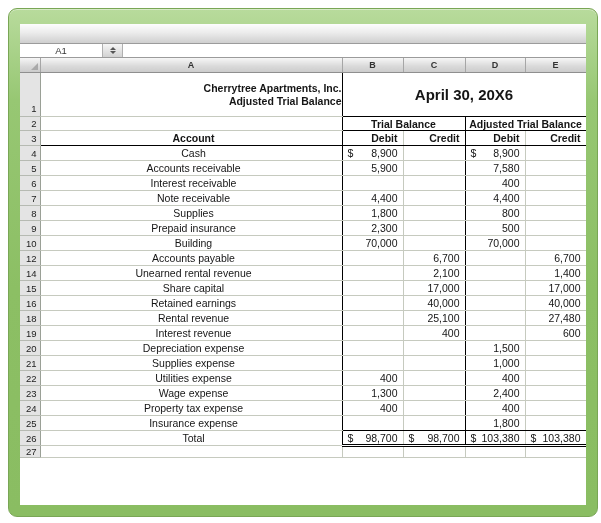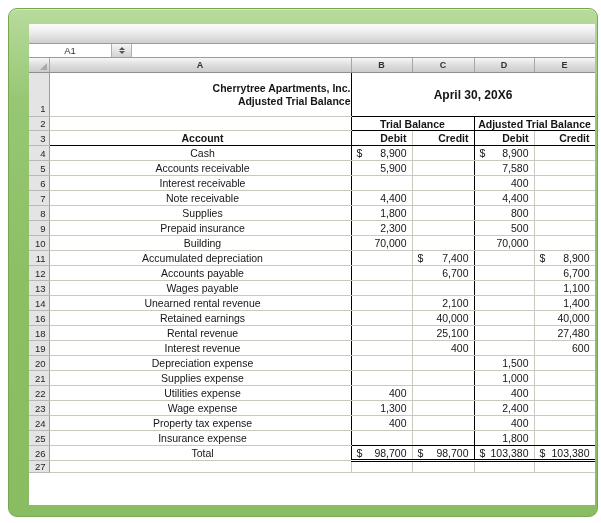--- a/index.html
+++ b/index.html
@@ -1,21 +1,21 @@
 <!DOCTYPE html>
 <html><head>
 <meta charset="utf-8">
 <style>
   html,body{margin:0;padding:0;}
   body{width:601px;height:523px;background:#ffffff;font-family:"Liberation Sans",sans-serif;position:relative;overflow:hidden;}
   .frame{position:absolute;left:8px;top:8px;width:590px;height:509px;box-sizing:border-box;
          border:1px solid #79a655;border-radius:9px;
          background:linear-gradient(180deg,#b8db9c 0%,#97c773 18%,#8cbf64 55%,#8abd62 100%);
          box-shadow:inset 0 1px 0 rgba(255,255,255,.45);
-         padding:15px 11px 11px 20px;}
+         padding:15px 11px 11px 11px;}
   .app{width:566px;height:481px;background:#ffffff;display:flex;flex-direction:column;overflow:hidden;}
   .toolbar-strip{height:19px;flex:0 0 19px;background:linear-gradient(180deg,#fdfdfd 0%,#ececec 45%,#cfcfcf 100%);border-bottom:1px solid #9b9b9b;}
   .formula-bar{height:13px;flex:0 0 13px;background:#fff;border-bottom:1px solid #9b9b9b;display:flex;align-items:stretch;}
   .name-box{width:82px;border-right:1px solid #b0b0b0;font-size:9.5px;color:#333;display:flex;align-items:center;justify-content:center;}
   .stepper{width:19px;border-right:1px solid #b0b0b0;background:linear-gradient(180deg,#f6f6f6,#d2d2d2);display:flex;flex-direction:column;align-items:center;justify-content:center;gap:1px;}
   .tri-up{width:0;height:0;border-left:3px solid transparent;border-right:3px solid transparent;border-bottom:3px solid #555;}
   .tri-down{width:0;height:0;border-left:3px solid transparent;border-right:3px solid transparent;border-top:3px solid #555;}
   .formula-field{flex:1;background:#fff;}
   table{border-collapse:collapse;table-layout:fixed;width:566px;font-size:10.5px;color:#151515;}
   td,th{padding:0;overflow:hidden;white-space:nowrap;vertical-align:middle;border-bottom:1px solid #c6cabf;}
@@ -26,21 +26,21 @@
   .acct{text-align:center;padding-left:5px;}
   .val{text-align:right;padding-right:5px;position:relative;}
   .dollar{position:absolute;left:5px;top:0;height:100%;display:flex;align-items:center;}
   .colB{border-left:1px solid #000;}
   .colC{border-left:1px solid #c6cabf;}
   .colD{border-left:1px solid #000;}
   .colE{border-left:1px solid #c6cabf;border-right:1px solid #000;}
   .g{border-left-color:#c6cabf !important;}
   .gr{border-right-color:#c6cabf !important;}
   .title-cell{text-align:right;font-weight:bold;line-height:12.5px;font-size:10.5px;}
-  .april-cell{text-align:center;font-weight:bold;font-size:12px;border-left:1px solid #000;border-right:1px solid #000;border-bottom:1px solid #000;}
+  .april-cell{text-align:center;font-weight:bold;font-size:15px;border-left:1px solid #000;border-right:1px solid #000;border-bottom:1px solid #000;}
   .group-cell{text-align:center;font-weight:bold;border-left:1px solid #000;border-bottom:1px solid #000;}
   .group-cell.last{border-right:1px solid #000;}
   .hdr{font-weight:bold;text-align:right;border-bottom:1px solid #000 !important;}
   .acct-hdr{font-weight:bold;border-bottom:1px solid #000 !important;}
   tr.preTotal td.val{border-bottom-color:#000;}
   tr.total td.val{border-bottom:3px double #000;}
   tr.r1{height:44px;} tr.r2{height:14px;} tr.r3{height:15px;} tr.r27{height:12px;}
   tbody tr{height:15px;}
 </style>
 </head>
@@ -155,50 +155,42 @@
           </tr>
           <tr>
             <td class="rn">10</td>
             <td class="acct">Building</td>
             <td class="val colB">70,000</td>
             <td class="val colC"></td>
             <td class="val colD">70,000</td>
             <td class="val colE"></td>
           </tr>
           <tr>
-            <td class="rn">11</td>
-            <td class="acct">Accumulated depreciation</td>
-            <td class="val colB"></td>
-            <td class="val colC"><span class="dollar">$</span>7,400</td>
-            <td class="val colD"></td>
-            <td class="val colE"><span class="dollar">$</span>8,900</td>
-          </tr>
-          <tr>
             <td class="rn">12</td>
             <td class="acct">Accounts payable</td>
             <td class="val colB"></td>
             <td class="val colC">6,700</td>
             <td class="val colD"></td>
             <td class="val colE">6,700</td>
           </tr>
           <tr>
-            <td class="rn">13</td>
-            <td class="acct">Wages payable</td>
-            <td class="val colB"></td>
-            <td class="val colC"></td>
-            <td class="val colD"></td>
-            <td class="val colE">1,100</td>
-          </tr>
-          <tr>
             <td class="rn">14</td>
             <td class="acct">Unearned rental revenue</td>
             <td class="val colB"></td>
             <td class="val colC">2,100</td>
             <td class="val colD"></td>
             <td class="val colE">1,400</td>
+          </tr>
+          <tr>
+            <td class="rn">15</td>
+            <td class="acct">Share capital</td>
+            <td class="val colB"></td>
+            <td class="val colC">17,000</td>
+            <td class="val colD"></td>
+            <td class="val colE">17,000</td>
           </tr>
           <tr>
             <td class="rn">16</td>
             <td class="acct">Retained earnings</td>
             <td class="val colB"></td>
             <td class="val colC">40,000</td>
             <td class="val colD"></td>
             <td class="val colE">40,000</td>
           </tr>
           <tr>

